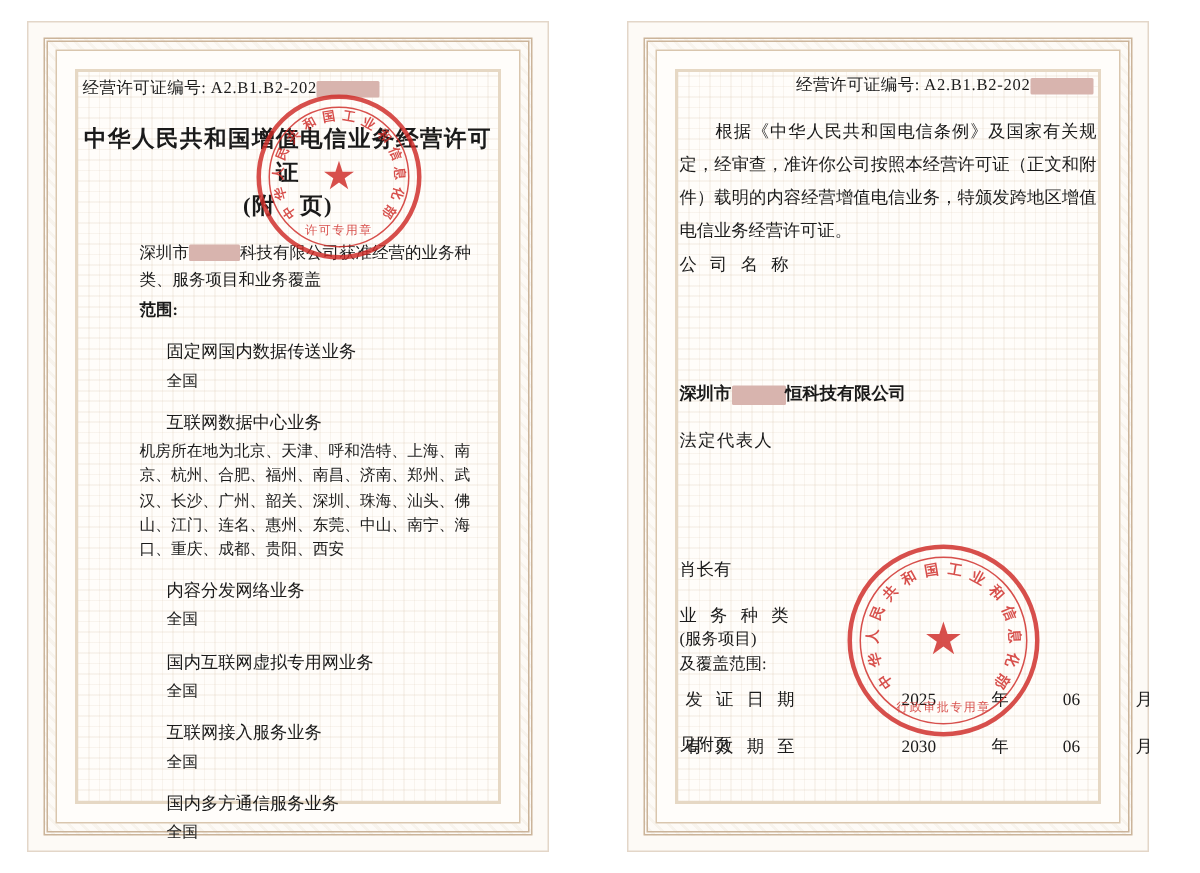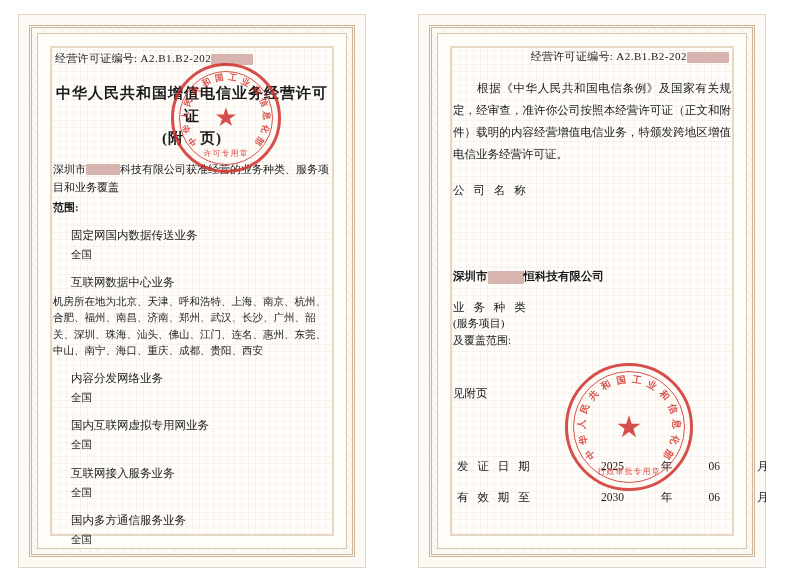--- a/index.html
+++ b/index.html
@@ -96,20 +96,21 @@
 
   
   .left .lic-no-line { margin: 2px 0 16px 2px; }
   .left .title {
     font-size: 15px;
     margin-bottom: 10px;
   }
   .left .body {
     font-size: 11px;
     line-height: 1.65;
+    padding-left: 40px;
   }
   .left .intro {
     text-indent: 0;
     margin-bottom: 2px;
   }
   .left .range-label { margin-bottom: 5px; font-weight: bold; }
   .svc {
     margin-left: 18px;
     margin-top: 10px;
   }
@@ -131,21 +132,21 @@
   }
   .right .lic-no-line {
     text-align: right;
     margin: 0 2px 14px 0;
   }
   .right .para {
     font-size: 11.5px;
     line-height: 1.9;
     text-align: justify;
     text-indent: 24px;
-    margin-bottom: 18px;
+    margin-bottom: 4px;
   }
   .field {
     display: flex;
     align-items: flex-start;
     font-size: 11.5px;
     margin-bottom: 16px;
     flex-direction: column;
   }
   .field .f-label {
     width: 86px;
@@ -343,20 +344,24 @@
 
       <div class="para">根据《中华人民共和国电信条例》及国家有关规定，经审查，准许你公司按照本经营许可证（正文和附件）载明的内容经营增值电信业务，特颁发跨地区增值电信业务经营许可证。</div>
 
       <div class="field">
         <div class="f-label">公 司 名 称</div>
         <div class="f-value bold">
           <span>深圳市</span><span class="redacted r-co"></span><span>恒科技有限公司</span>
         </div>
       </div>
 
+      <div class="field">
+        <div class="f-label narrow">法定代表人</div>
+        <div class="f-value">肖长有</div>
+      </div>
 
       <div class="field">
         <div class="f-label">
           <div>业 务 种 类</div>
           <div class="sub-label">(服务项目)</div>
           <div class="sub-label">及覆盖范围:</div>
         </div>
         <div class="f-value">见附页</div>
       </div>
 

